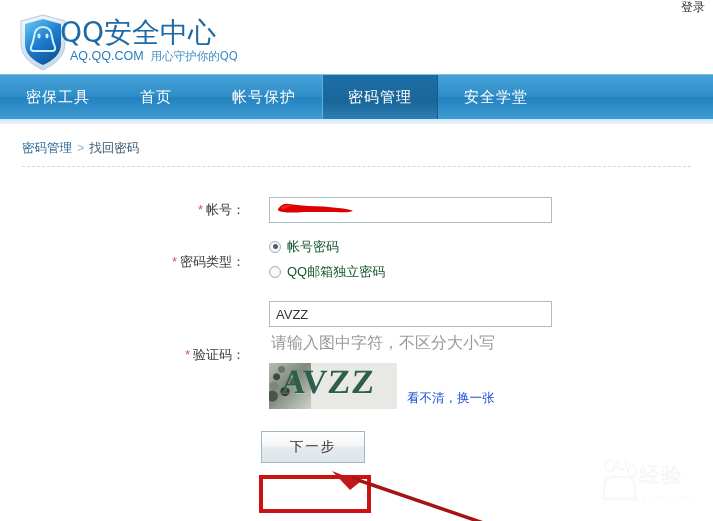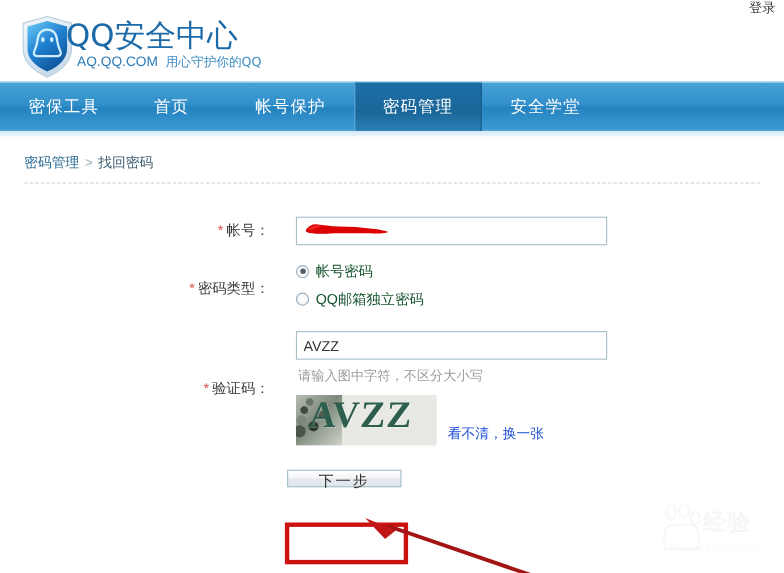--- a/index.html
+++ b/index.html
@@ -215,21 +215,21 @@
     background: #555e66;
   }
   .radio-label {
     font-size: 13px;
     color: #14532d;
     cursor: pointer;
     white-space: nowrap;
   }
 
   .hint {
-    font-size: 12px;
+    font-size: 16px;
     color: #9a9a9a;
     margin-top: 6px;
     margin-left: 2px;
     white-space: nowrap;
   }
 
   .captcha-row { margin-top: 9px; display: flex; align-items: flex-end; }
   .captcha-img {
     width: 128px;
     height: 46px;
@@ -275,21 +275,21 @@
 
   
   .submit-wrap {
     position: relative;
     margin-top: 22px;
     margin-left: 261px;
     width: 110px;
   }
   .submit-btn {
     width: 104px;
-    height: 16px;
+    height: 32px;
     border: 1px solid #9fb8c4;
     background: linear-gradient(to bottom, #ffffff 0%, #f4f6f8 45%, #e6eaee 52%, #dfe5ea 100%);
     font-size: 13.5px;
     color: #2a2a2a;
     cursor: pointer;
     letter-spacing: 2px;
     font-family: Liberation Sans, sans-serif;
     box-sizing: border-box;
   }
 

